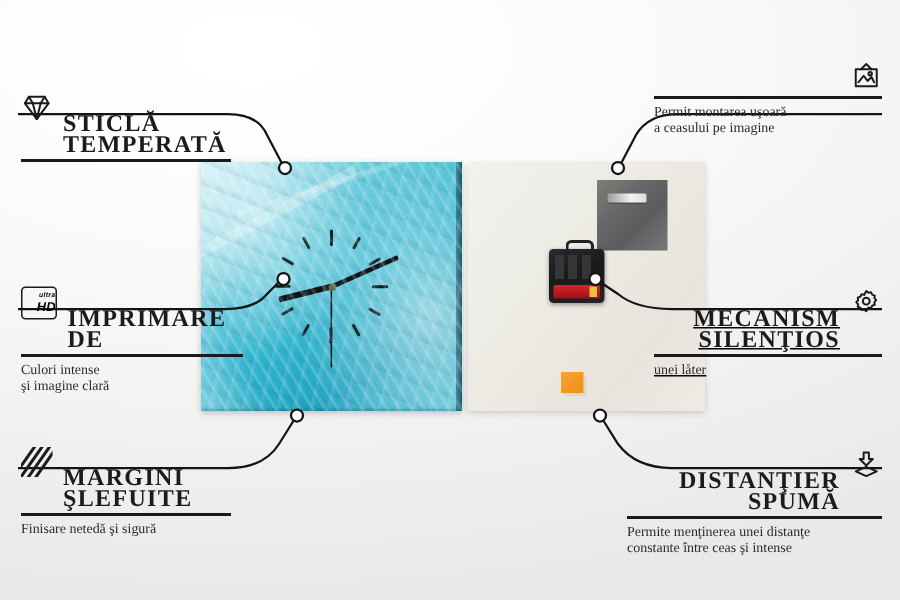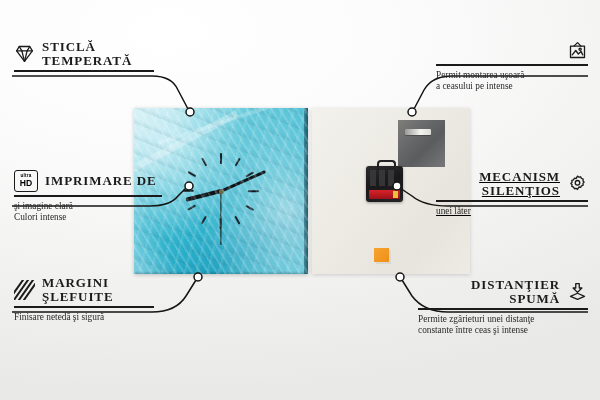--- a/index.html
+++ b/index.html
@@ -96,37 +96,37 @@
   .spacer{
     position:absolute;left:62px;top:140px;width:15px;height:14px;
     background:linear-gradient(135deg,#f6a431,#ef8f16);
     box-shadow:2px 2px 0 rgba(0,0,0,.06);
   }
 
   
   .callout{position:absolute;}
   .callout .head{display:flex;align-items:center;gap:7px;}
   .callout .ttl{
-    font-size:13px;font-weight:700;letter-spacing:.9px;color:#1b1b1b;
-    line-height:13.5px;text-transform:uppercase;
+    font-size:16px;font-weight:700;letter-spacing:.9px;color:#1b1b1b;
+    line-height:13.5px;text-transform:uppercase;margin-top:36px;
   }
   .callout .rule{height:1.6px;background:#1a1a1a;margin:3px 0 4px;}
   .callout .sub{font-size:9.3px;color:#2a2a2a;line-height:11.4px;}
   .left .head{justify-content:flex-start;}
   .left .ttl{text-align:left;}
   .left .sub{text-align:left;}
   .right .head{justify-content:flex-end;}
   .right .ttl{text-align:right;}
   .right .sub{text-align:left;}
   .ico{width:21px;height:21px;flex:0 0 21px;display:block;}
   svg.ico path,svg.ico line,svg.ico rect,svg.ico circle,svg.ico polyline,svg.ico polygon{
     stroke:#1b1b1b;fill:none;stroke-width:1.5;stroke-linecap:round;stroke-linejoin:round;}
   .hdbox{
     width:22px;height:20px;flex:0 0 22px;border:1.6px solid #1b1b1b;border-radius:3px;
-    display:flex;flex-direction:column;align-items:center;justify-content:center;line-height:1;
+    display:flex;flex-direction:column;align-items:flex-end;justify-content:center;line-height:1;font-style:italic;
   }
   .hdbox b{font-size:4.6px;letter-spacing:.2px;font-family:"Liberation Sans",sans-serif;}
   .hdbox span{font-size:8.6px;font-weight:700;font-family:"Liberation Sans",sans-serif;}
   .stripes{width:21px;height:20px;flex:0 0 21px;overflow:hidden;position:relative;}
   .stripes i{position:absolute;width:2.2px;height:30px;background:#1b1b1b;transform:rotate(35deg);top:-5px;}
 
   .leader{position:absolute;left:0;top:0;width:600px;height:400px;pointer-events:none;}
   .leader path{fill:none;stroke:#141414;stroke-width:1.5;}
   .leader circle{fill:#ffffff;stroke:#141414;stroke-width:1.5;}
 </style>
@@ -243,22 +243,22 @@
       <div class="hdbox">
         <b>ultra</b>
         <span>HD</span>
       </div>
       <div class="ttl">
         <div>IMPRIMARE DE</div>
       </div>
     </div>
     <div class="rule"></div>
     <div class="sub">
+      <div>Culori intense</div>
       <div>şi imagine clară</div>
-      <div>Culori intense</div>
     </div>
   </div>
 
   <div class="callout left" style="left:14px;top:276px;width:140px;">
     <div class="head">
       <div class="stripes">
         <i style="left:1px"></i>
           <i style="left:6px"></i>
           <i style="left:11px"></i>
           <i style="left:16px"></i>
@@ -279,21 +279,21 @@
       <svg class="ico" viewBox="0 0 24 24">
         <rect x="4" y="7" width="16" height="13"></rect>
         <polyline points="8,7 12,3 16,7"></polyline>
         <polyline points="6,17 10,12 13,16 16,13 18,17"></polyline>
         <circle cx="15" cy="10.5" r="1.3"></circle>
       </svg>
     </div>
     <div class="rule"></div>
     <div class="sub">
       <div>Permit montarea uşoară</div>
-      <div>a ceasului pe intense</div>
+      <div>a ceasului pe imagine</div>
     </div>
   </div>
 
   <div class="callout right" style="right:12px;top:170px;width:152px;text-decoration:underline;">
     <div class="head">
       <div class="ttl">
         <div>MECANISM</div>
         <div>SILENŢIOS</div>
       </div>
       <svg class="ico" viewBox="0 0 24 24">
@@ -313,18 +313,18 @@
         <div>DISTANŢIER</div>
         <div>SPUMĂ</div>
       </div>
       <svg class="ico" viewBox="0 0 24 24">
         <path d="M10 3 h4 v5 h3 l-5 5 -5 -5 h3 z"></path>
         <polygon points="12,14 20,17.5 12,21 4,17.5"></polygon>
       </svg>
     </div>
     <div class="rule"></div>
     <div class="sub">
-      <div>Permite zgârieturi unei distanţe</div>
+      <div>Permite menţinerea unei distanţe</div>
       <div>constante între ceas şi intense</div>
     </div>
   </div>
 
 </div>
 
 </body></html>

